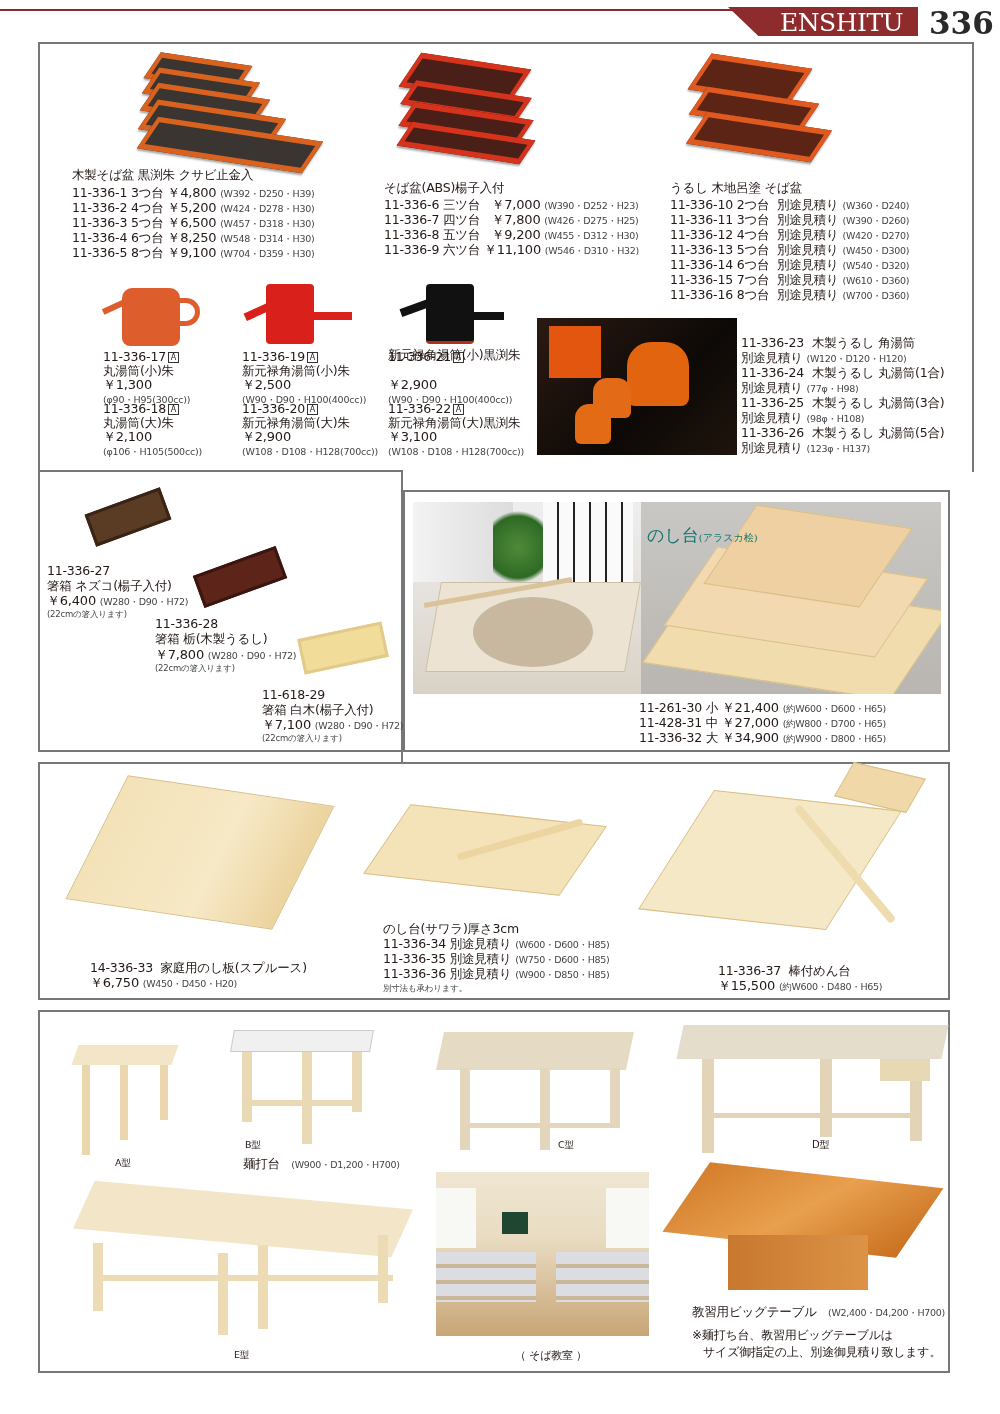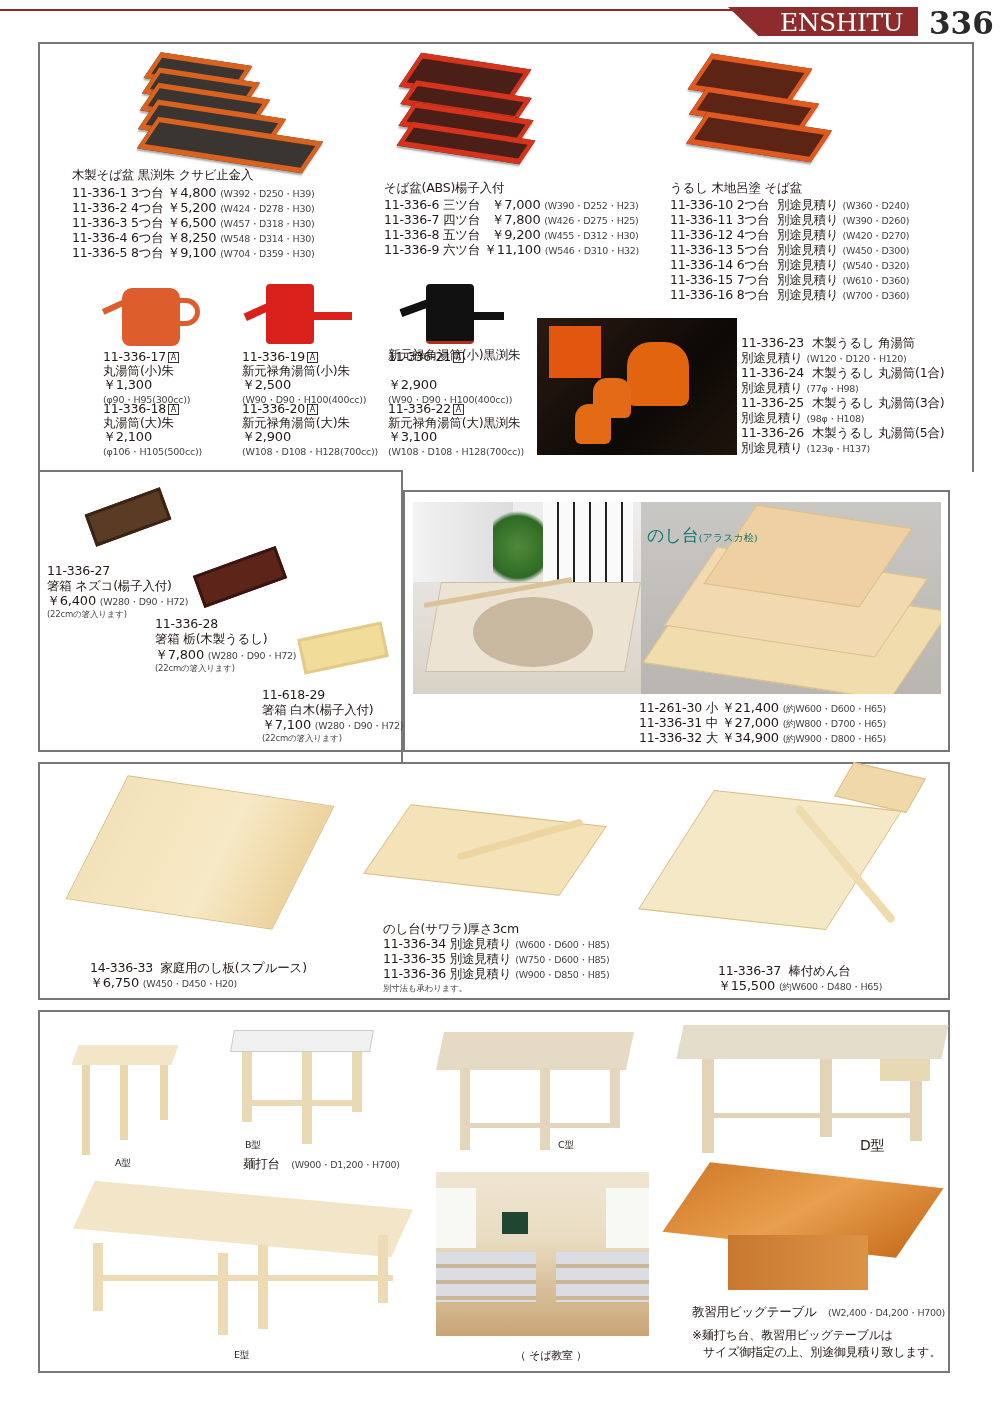--- a/index.html
+++ b/index.html
@@ -194,21 +194,21 @@
   <div class="abs" style="left:10px;top:88px;width:150px;height:5px;background:#d9c39a;transform:rotate(-10deg)"></div>
 </div>
 <div class="photo" style="left:641px;top:502px;width:300px;height:192px;background:linear-gradient(180deg,#c9c7c4,#b9b6b1)">
   <div class="board" style="left:20px;top:90px;width:270px;height:90px;transform:skewX(-28deg) rotate(8deg)"></div>
   <div class="board" style="left:40px;top:60px;width:230px;height:80px;transform:skewX(-28deg) rotate(8deg);background:#f2d9b0"></div>
   <div class="board" style="left:82px;top:14px;width:170px;height:80px;transform:skewX(-28deg) rotate(8deg);background:#eed0a2"></div>
 </div>
 <div class="abs" style="left:647px;top:524px;font-family:'DejaVu Serif','Liberation Serif',serif;font-size:17px;color:#0f766e;white-space:nowrap"><span>のし台</span><span style="font-size:10px">(アラスカ桧)</span></div>
 <div>
   <div class="t" style="left:639px;top:701px"><span>11-261-30</span> <span>小</span> <span class="p">￥21,400</span> <span class="d">(約W600・D600・H65)</span></div>
-  <div class="t" style="left:639px;top:716px"><span>11-336-31</span> <span>中</span> <span class="p">￥27,000</span> <span class="d">(約W800・D700・H65)</span></div>
+  <div class="t" style="left:639px;top:716px"><span>11-428-31</span> <span>中</span> <span class="p">￥27,000</span> <span class="d">(約W800・D700・H65)</span></div>
   <div class="t" style="left:639px;top:731px"><span>11-336-32</span> <span>大</span> <span class="p">￥34,900</span> <span class="d">(約W900・D800・H65)</span></div>
 </div>
 
 <div class="box" style="left:38px;top:762px;width:912px;height:238px"></div>
 <div class="board" style="left:90px;top:790px;width:220px;height:125px;transform:skewX(-20deg) rotate(8deg);background:linear-gradient(90deg,#f3e2b8,#f7e9c6 60%,#ecd39e)"></div>
 <div class="board" style="left:380px;top:815px;width:210px;height:70px;transform:skewX(-30deg) rotate(6deg);background:#f4e3b8"></div>
 <div class="abs" style="left:455px;top:836px;width:130px;height:7px;background:#ecd5a0;border-radius:4px;transform:rotate(-16deg)"></div>
 <div class="board" style="left:670px;top:800px;width:200px;height:120px;transform:skewX(-28deg) rotate(6deg);background:#f5e8c6"></div>
 <div class="abs" style="left:770px;top:860px;width:150px;height:8px;background:#efdcae;border-radius:4px;transform:rotate(50deg)"></div>
 <div class="board" style="left:840px;top:770px;width:80px;height:35px;transform:skewX(-20deg) rotate(12deg);background:#f0d8a8"></div>
@@ -281,19 +281,19 @@
 </div>
 
 <div class="img" style="left:668px;top:1175px;width:275px;height:120px">
   <div class="abs" style="left:10px;top:0;width:250px;height:70px;background:linear-gradient(135deg,#d47e2c,#e8a04e 50%,#c97020);transform:skewX(-30deg) rotate(6deg)"></div>
   <div class="abs" style="left:60px;top:60px;width:140px;height:55px;background:linear-gradient(90deg,#c8782f,#dc9346)"></div>
 </div>
 
 <div class="t" style="left:115px;top:1156px;font-size:9.5px">A型</div>
 <div class="t" style="left:245px;top:1138px;font-size:9.5px">B型</div>
 <div class="t" style="left:558px;top:1138px;font-size:9.5px">C型</div>
-<div class="t" style="left:860px;top:1138px;font-size:14px">D型</div>
+<div class="t" style="left:812px;top:1138px;font-size:10px">D型</div>
 <div class="t" style="left:234px;top:1348px;font-size:9.5px">E型</div>
 <div class="t" style="left:243px;top:1157px"><span>麺打台</span>&nbsp;&nbsp; <span class="d">(W900・D1,200・H700)</span></div>
 <div class="t" style="left:515px;top:1349px;font-size:11px">（ そば教室 ）</div>
 <div class="t" style="left:692px;top:1305px"><span>教習用ビッグテーブル</span>&nbsp;&nbsp; <span class="d">(W2,400・D4,200・H700)</span></div>
 <div class="t" style="left:692px;top:1328px;font-size:12px">※麺打ち台、教習用ビッグテーブルは</div>
 <div class="t" style="left:703px;top:1345px;font-size:12px">サイズ御指定の上、別途御見積り致します。</div>
 
 </body></html>

